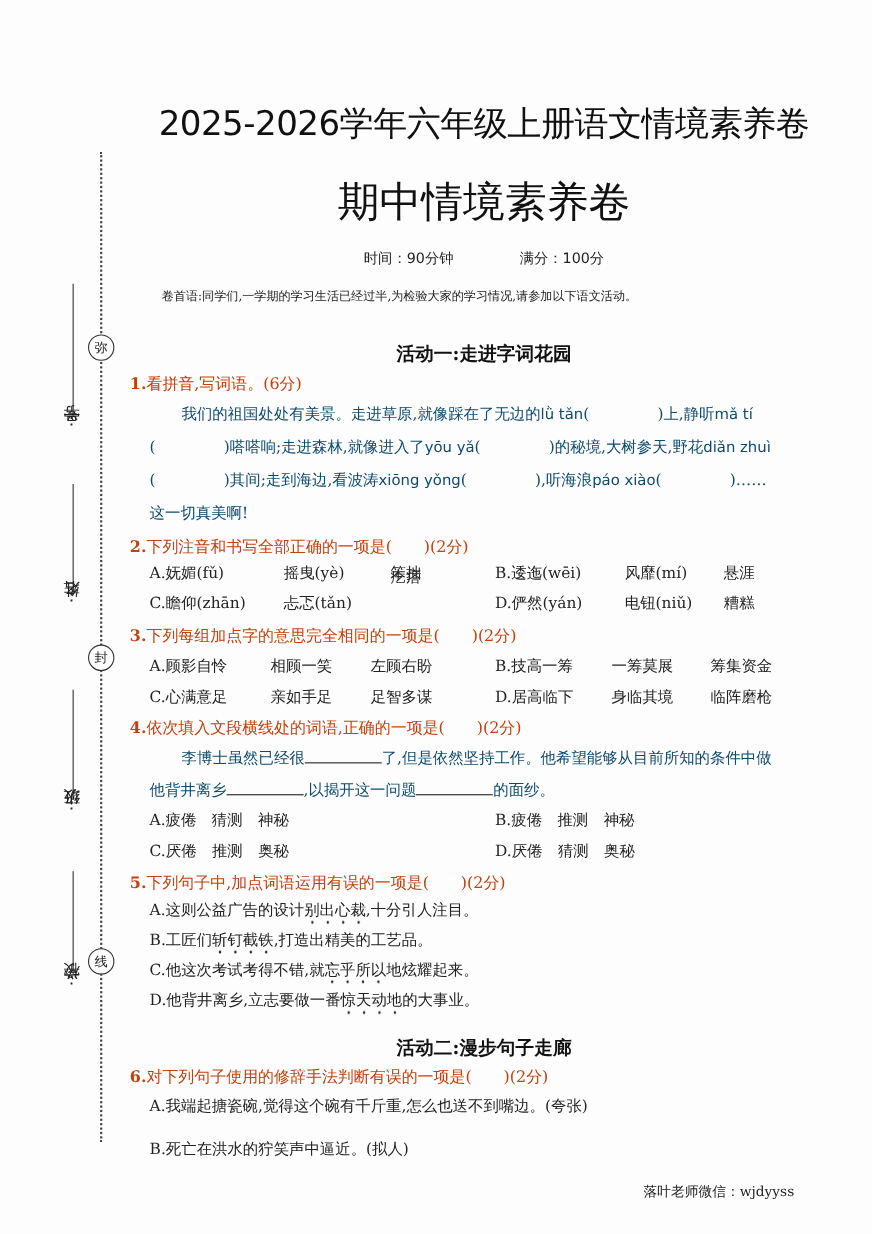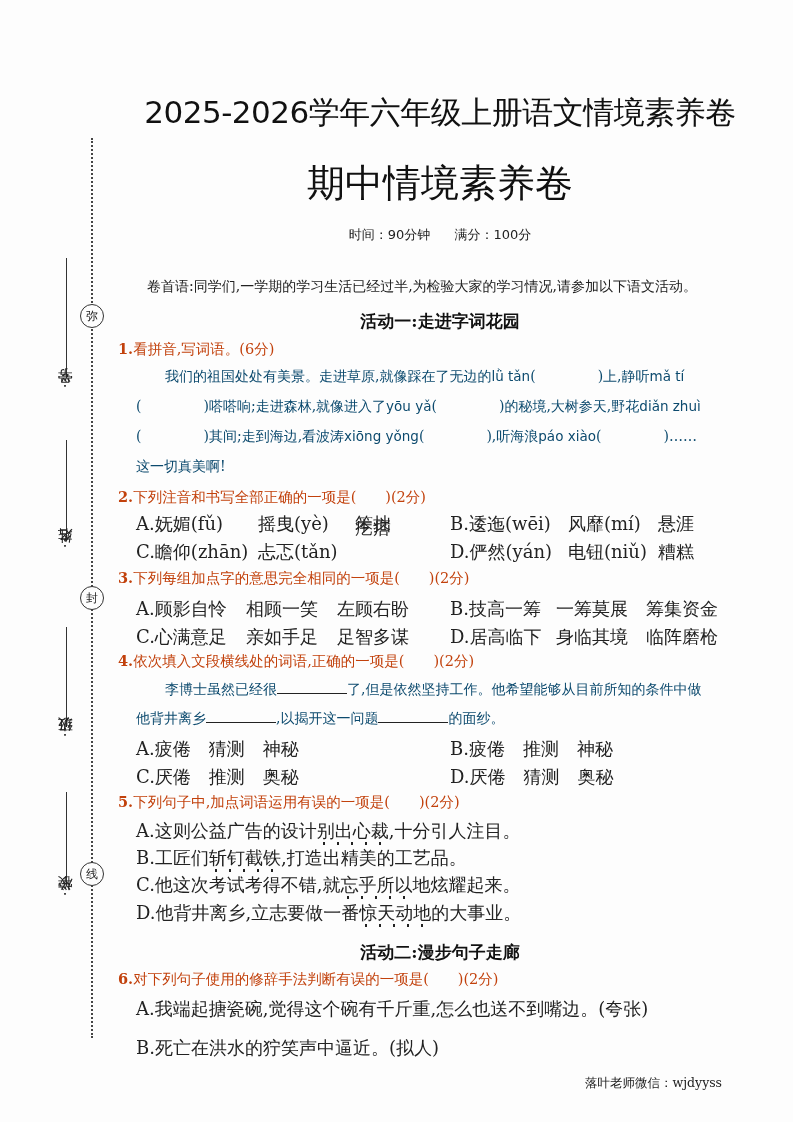--- a/index.html
+++ b/index.html
@@ -35,39 +35,39 @@
       font-family: "DejaVu Sans", sans-serif; font-size: 31px; letter-spacing: -0.5px; color: #111;
     }
     .title2 {
       position: absolute; left: 130px; width: 620px; top: 158px; text-align: center;
       font-family: "DejaVu Sans", sans-serif; font-size: 38px; color: #111;
     }
     .meta {
       position: absolute; left: 130px; width: 620px; top: 226px; text-align: center;
       font-family: "DejaVu Sans", sans-serif; font-size: 13px; color: #222;
     }
-    .meta span { margin: 0 10px; }
+    .meta span { margin: 0 28px; }
     .preface {
-      position: absolute; left: 147px; top: 262px; font-size: 14px; color: #222; white-space: nowrap; margin-top: 16px;
+      position: absolute; left: 147px; top: 262px; font-size: 11px; color: #222; white-space: nowrap;
     }
     .section {
       position: absolute; left: 130px; width: 620px; text-align: center;
       font-size: 17px; font-weight: bold; color: #111;
     }
     .q {
       position: absolute; left: 118px; font-size: 14.5px; white-space: nowrap; color: #c2410c;
     }
     .q b { font-weight: bold; }
     .para {
       position: absolute; left: 136px; width: 605px; font-size: 14px; color: #0c4a6e; white-space: nowrap;
     }
     .py { font-family: "DejaVu Sans", sans-serif; font-size: 13.5px; }
     .blank { display: inline-block; width: 62px; }
     .opt {
-      position: absolute; font-size: 18px; white-space: nowrap; color: #222;
+      position: absolute; font-size: 14px; white-space: nowrap; color: #222;
     }
     .uline { display: inline-block; width: 70px; border-bottom: 1px solid #222; height: 12px; }
     .footer {
       position: absolute; left: 585px; top: 1075px; font-size: 12.5px; color: #222;
       font-family: "DejaVu Serif", serif; white-space: nowrap;
     }
   </style>
 </head>
 <body>
 

